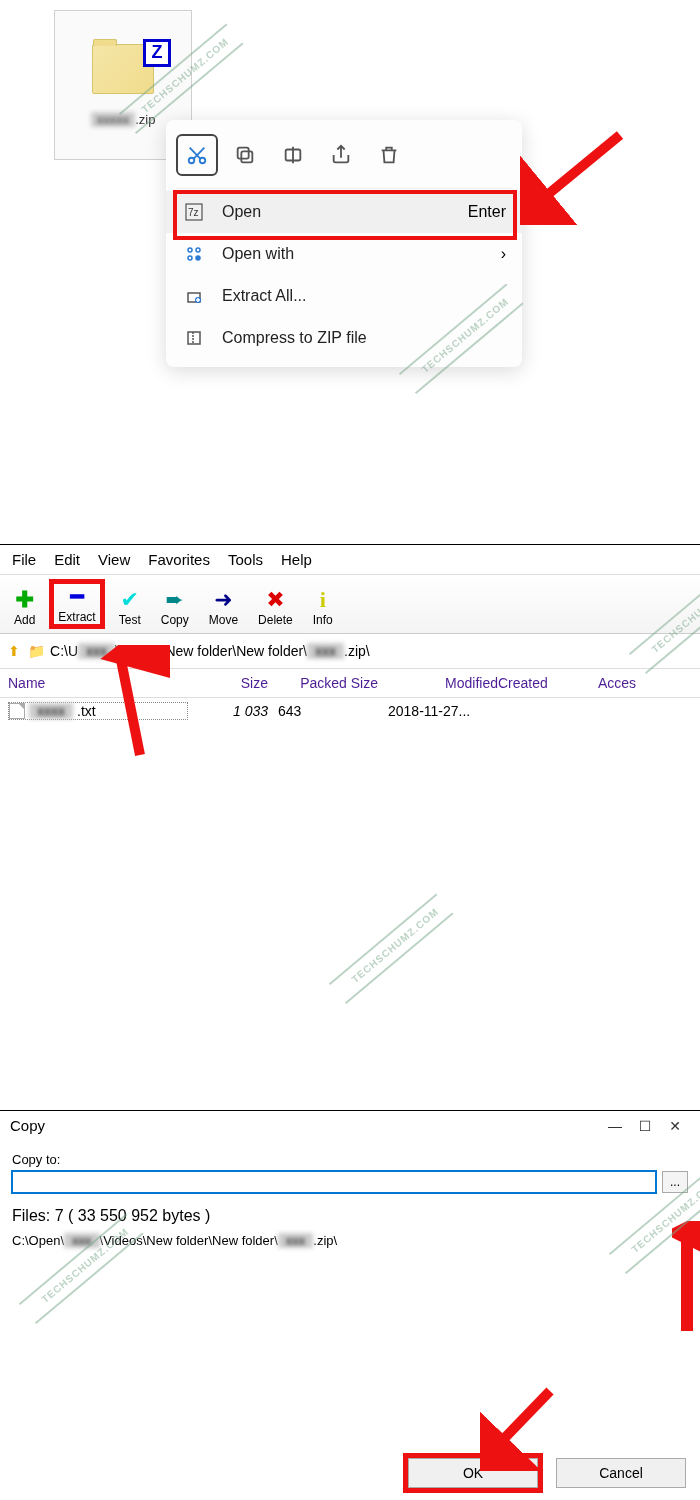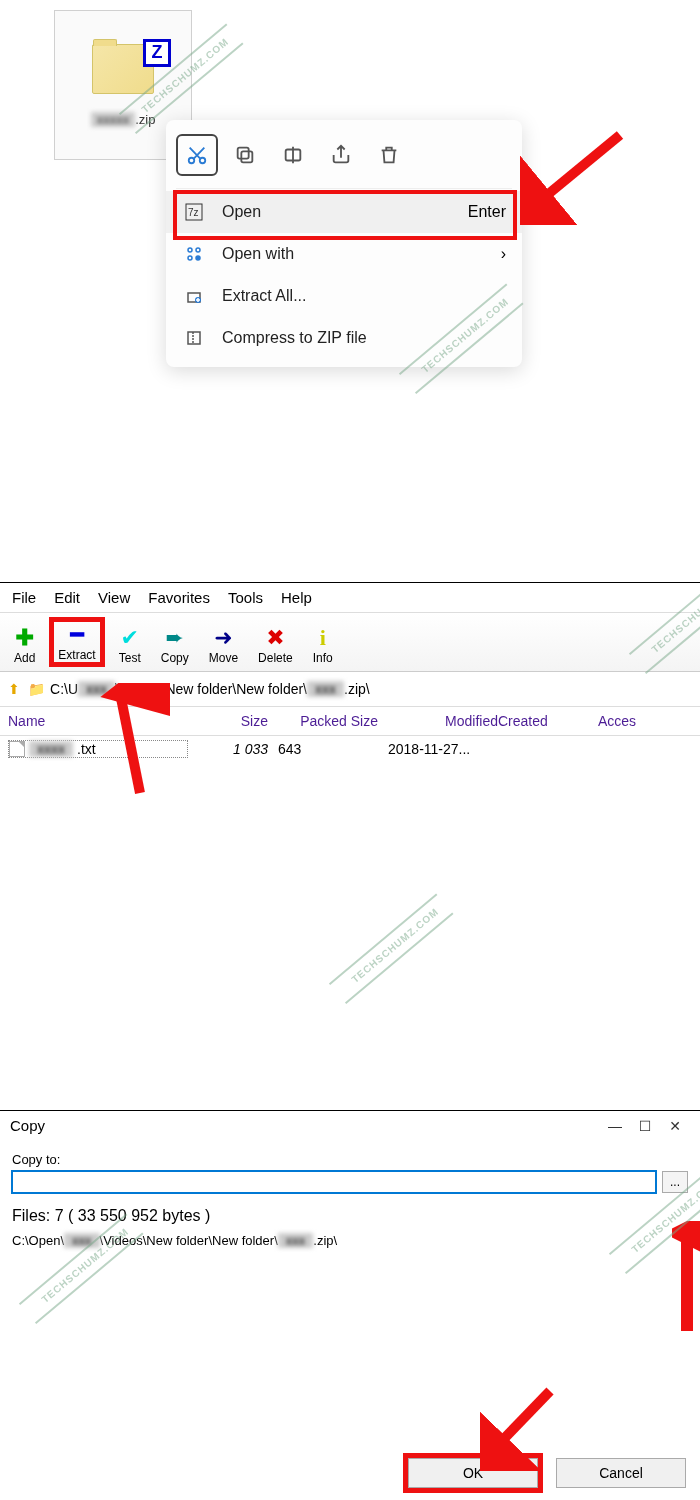--- a/index.html
+++ b/index.html
@@ -23,21 +23,21 @@
 .cm-item { display: flex; align-items: center; padding: 12px 16px; font-size: 16px; color: #222; position: relative; }
 .cm-item .mi-icon { width: 24px; margin-right: 16px; display:flex; align-items:center; justify-content:center;}
 .cm-item .mi-right { margin-left: auto; color: #000000; font-size: 16px; }
 .cm-item.highlighted { background: #f0f0f0; }
 .highlight-box-1 { position: absolute; left: 173px; top: 190px; width: 344px; height: 50px; border: 4px solid #e11; pointer-events: none; }
 
 .arrow-red { position: absolute; }
 .arrow-red svg { display: block; }
 
 
-.section2 { position: absolute; top: 582px; left: 0; width: 700px; height: 400px; border-top: 1px solid #000; background:#fff;}
+.section2 { position: absolute; top: 544px; left: 0; width: 700px; height: 400px; border-top: 1px solid #000; background:#fff;}
 .menubar { display: flex; gap: 18px; padding: 6px 12px; font-size: 15px; }
 .toolbar { display: flex; gap: 8px; padding: 4px 8px; border-top: 1px solid #ddd; border-bottom: 1px solid #ccc; background: linear-gradient(#fff,#f4f4f4); align-items: flex-end; }
 .tb-btn { display: flex; flex-direction: column; align-items: center; padding: 2px 6px; font-size: 12px; }
 .tb-btn .tb-icon { font-size: 22px; height: 26px; line-height:26px;}
 .tb-btn.highlighted { border: 5px solid #e11; padding: 0 4px; }
 .pathbar { display: flex; align-items: center; padding: 6px 8px; font-size: 14px; border-bottom: 1px solid #ddd; gap: 6px; }
 .path-up-icon { color: #e6a800; }
 .path-text { flex:1; border:1px solid #fff; padding:2px;}
 .path-text .blur { filter: blur(2px); background: #ccc; padding: 0 8px; }
 .file-header { display: flex; padding: 6px 8px; font-size: 14px; border-bottom: 1px solid #ddd; color:#4c1d95;}

